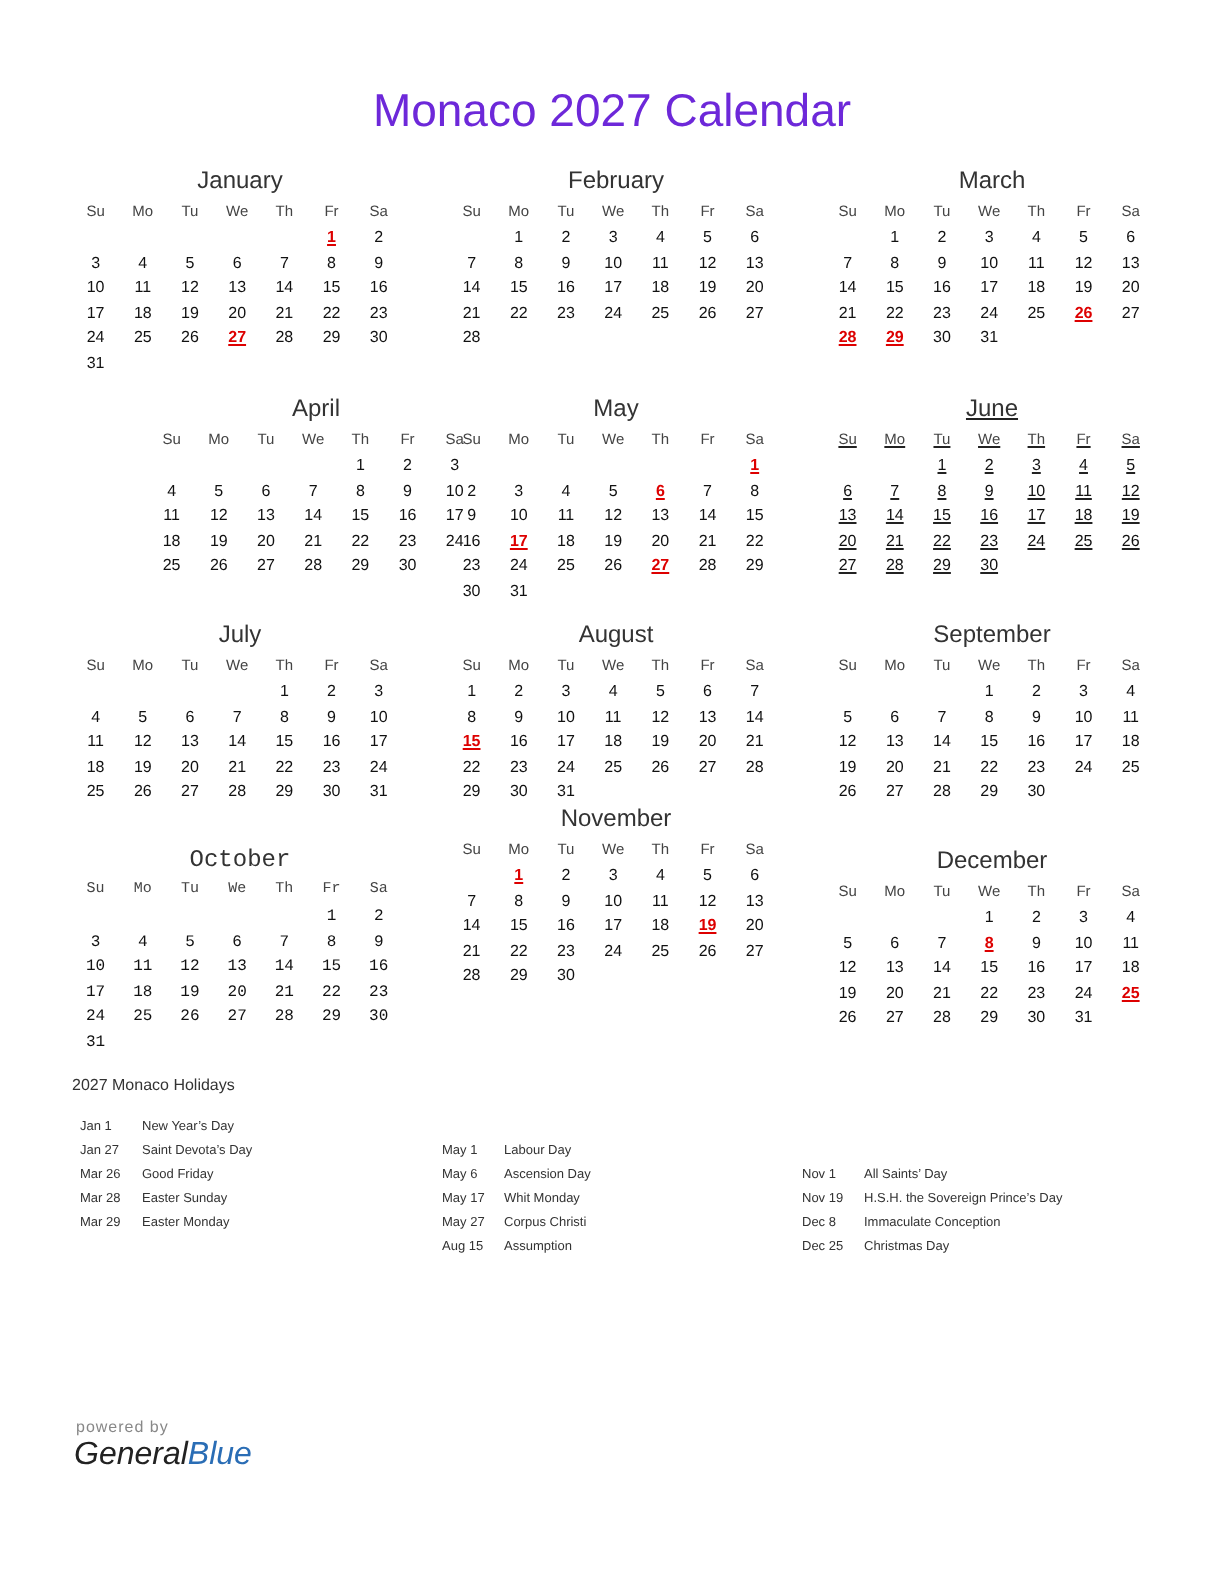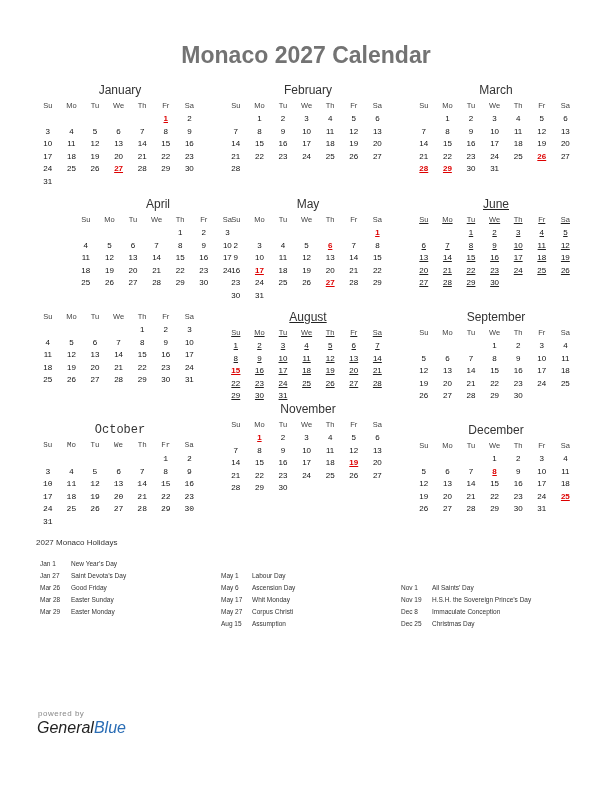--- a/index.html
+++ b/index.html
@@ -1,17 +1,17 @@
 <!DOCTYPE html>
 <html><head>
 <meta charset="utf-8">
 <style>
   html,body{margin:0;padding:0;background:#fff;}
   body{width:612px;height:792px;position:relative;font-family:"Liberation Sans",sans-serif;color:#222;overflow:hidden;}
-  .title{position:absolute;top:42px;left:0;width:612px;text-align:center;font-size:23px;font-weight:bold;color:#737373;}
+  .title{position:absolute;top:42px;left:0;width:612px;text-align:center;font-size:23px;font-weight:normal;color:#6d28d9;}
   .month{position:absolute;width:168px;}
   .mname{text-align:center;font-size:12px;color:#333;height:16px;line-height:16px;}
   .grid{display:grid;grid-template-columns:repeat(7,23.6px);}
   .wd{font-size:7.5px;color:#444;text-align:center;height:15px;line-height:15px;}
   .d{font-size:8px;text-align:center;height:12.5px;line-height:12.5px;color:#111;}
   .d.hol{color:#d00;font-weight:bold;text-decoration:underline;}
   .htitle{position:absolute;left:36px;top:538px;font-size:8px;color:#333;}
   .hcol{position:absolute;font-size:6.5px;color:#333;}
   .hrow{height:12px;line-height:12px;display:flex;}
   .hdate{width:31px;}
@@ -291,20 +291,21 @@
         <div class="d">24</div>
         <div class="d">25</div>
         <div class="d">26</div>
         <div class="d">27</div>
         <div class="d">28</div>
         <div class="d">29</div>
         <div class="d">30</div>
       </div>
     </div>
     <div class="month" style="left: 36px; top: 309px;">
+      <div class="mname">July</div>
       <div class="grid">
         <div class="wd">Su</div>
         <div class="wd">Mo</div>
         <div class="wd">Tu</div>
         <div class="wd">We</div>
         <div class="wd">Th</div>
         <div class="wd">Fr</div>
         <div class="wd">Sa</div>
         <div class="d"></div>
         <div class="d"></div>
@@ -336,21 +337,21 @@
         <div class="d">24</div>
         <div class="d">25</div>
         <div class="d">26</div>
         <div class="d">27</div>
         <div class="d">28</div>
         <div class="d">29</div>
         <div class="d">30</div>
         <div class="d">31</div>
       </div>
     </div>
-    <div class="month" style="left: 224px; top: 309px; text-decoration: underline;">
+    <div class="month" style="left: 224px; top: 309px;">
       <div class="mname">August</div>
       <div class="grid">
         <div class="wd">Su</div>
         <div class="wd">Mo</div>
         <div class="wd">Tu</div>
         <div class="wd">We</div>
         <div class="wd">Th</div>
         <div class="wd">Fr</div>
         <div class="wd">Sa</div>
         <div class="d">1</div>

